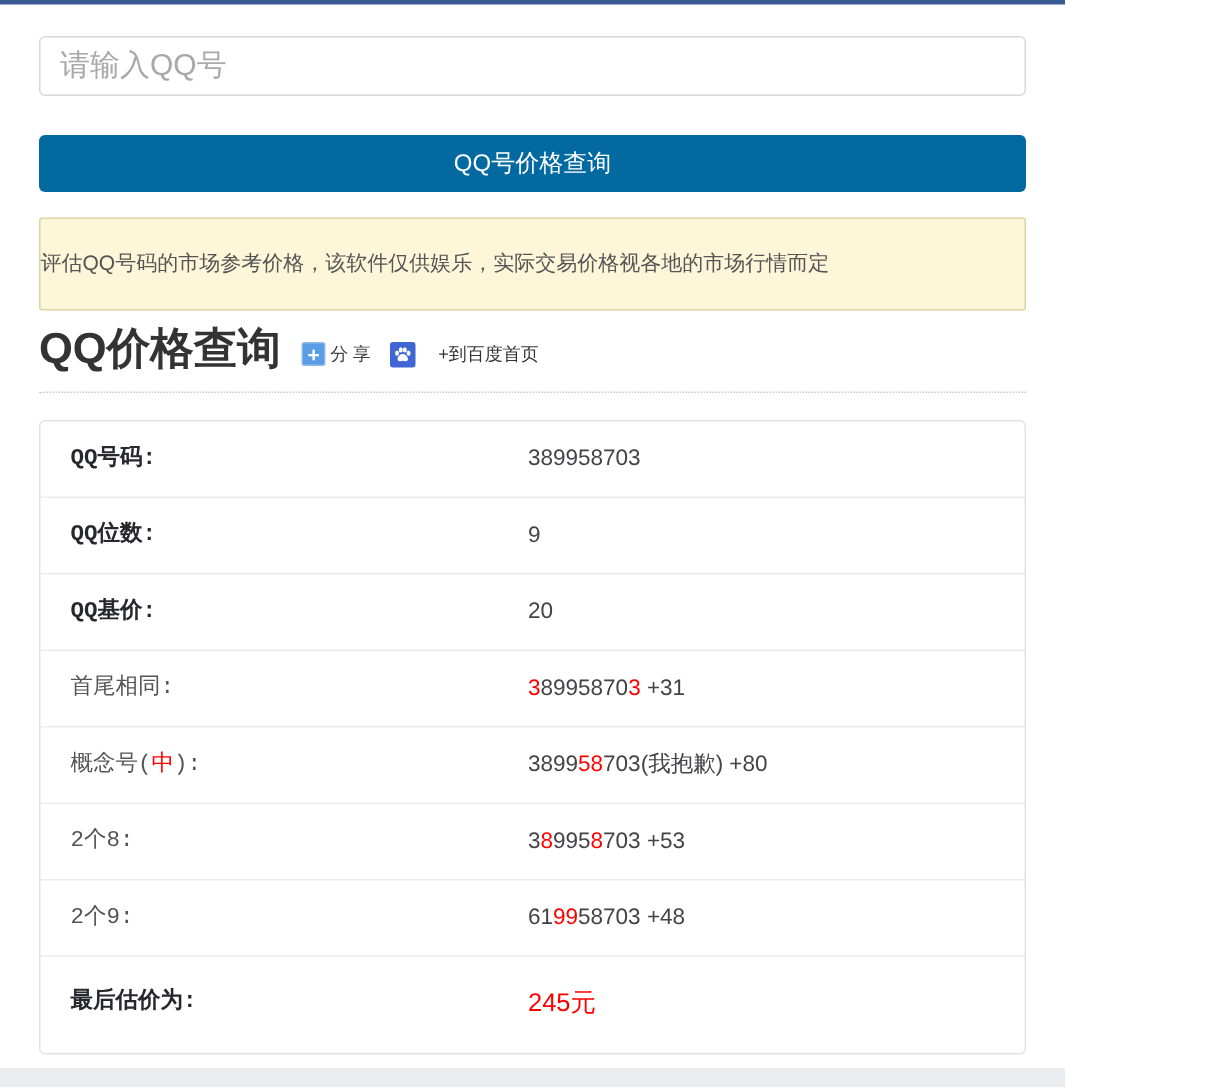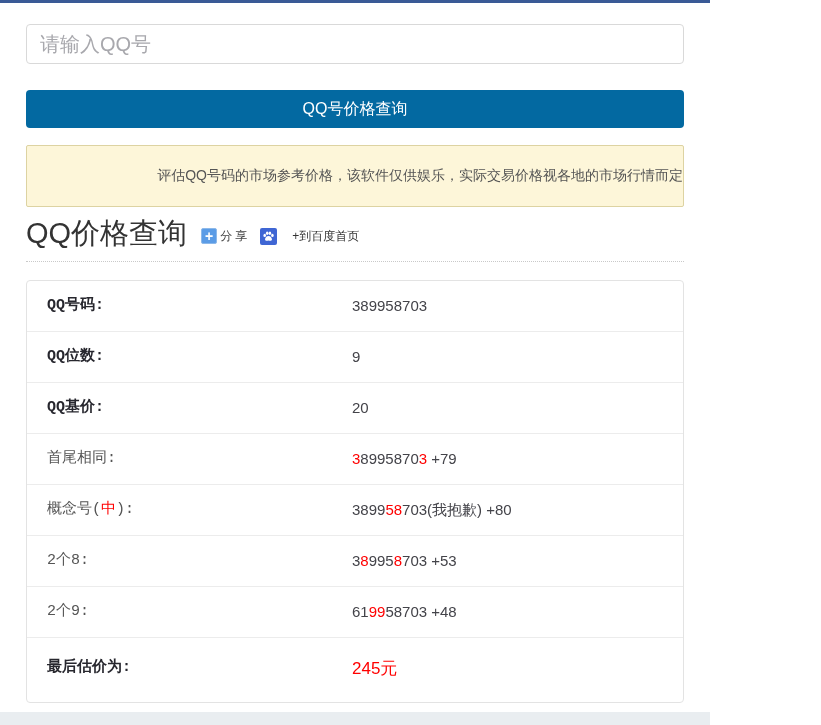--- a/index.html
+++ b/index.html
@@ -50,36 +50,36 @@
     font-family: inherit;
   }
   .notice {
     margin-top: 17px;
     border: 1px solid #ddd3a2;
     background: #fdf6d9;
     border-radius: 2px;
     height: 62px;
     display: flex;
     align-items: center;
-    justify-content: flex-end;
+    justify-content: flex-start;
     font-size: 14px;
     color: #555;
     text-align: center;
   }
   .heading-row {
     margin-top: 8px;
     padding-bottom: 10px;
     border-bottom: 1px dotted #c9c9c9;
     display: flex;
     align-items: center;
   }
   h1.page-title {
     font-size: 29px;
     line-height: 36px;
-    font-weight: 400;
+    font-weight: 700;
     color: #333;
     margin: 0;
     text-align: right;
   }
   .share-link, .baidu-link {
     display: flex;
     align-items: center;
     text-decoration: none;
     cursor: pointer;
     margin-top: 6px;
@@ -196,21 +196,21 @@
         <div class="row">
           <div class="cell label bold"><span>QQ位数:</span></div>
           <div class="cell value"><span>9</span></div>
         </div>
         <div class="row">
           <div class="cell label bold"><span>QQ基价:</span></div>
           <div class="cell value"><span>20</span></div>
         </div>
         <div class="row">
           <div class="cell label"><span>首尾相同:</span></div>
-          <div class="cell value"><span class="red">3</span><span>8995870</span><span class="red">3</span><span> +79</span></div>
+          <div class="cell value"><span class="red">3</span><span>8995870</span><span class="red">3</span><span> +31</span></div>
         </div>
         <div class="row">
           <div class="cell label"><span>概念号(</span><span class="red">中</span><span>):</span></div>
           <div class="cell value"><span>3899</span><span class="red">58</span><span>703(我抱歉) +80</span></div>
         </div>
         <div class="row">
           <div class="cell label"><span>2个8:</span></div>
           <div class="cell value"><span>3</span><span class="red">8</span><span>995</span><span class="red">8</span><span>703 +53</span></div>
         </div>
         <div class="row">

